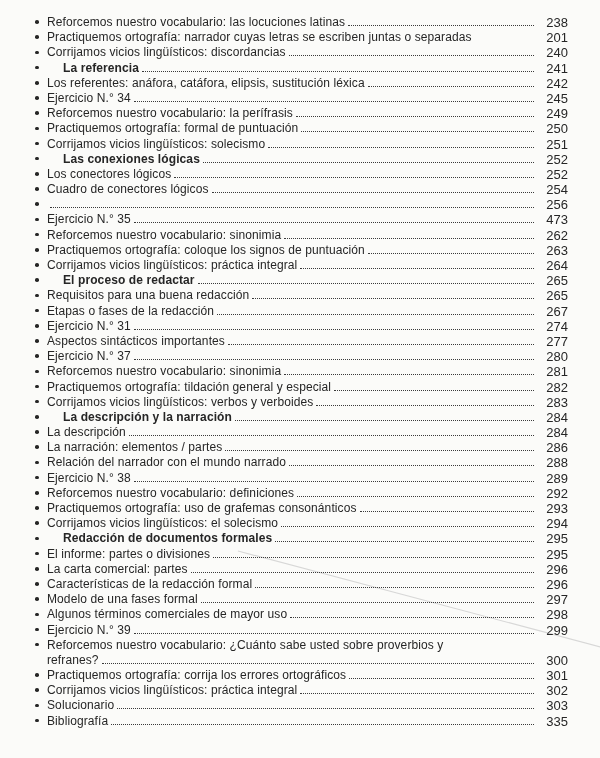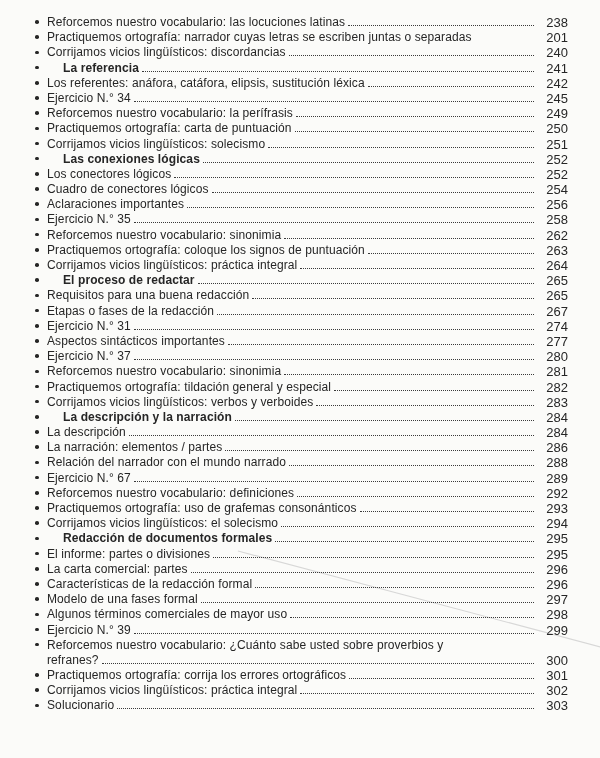--- a/index.html
+++ b/index.html
@@ -126,21 +126,21 @@
           <span class="bullet-dot"></span>
         </span>
       <span class="label">Reforcemos nuestro vocabulario: la perífrasis</span>
       <span class="leader"></span>
       <span class="pagenum">249</span>
     </div>
       <div class="row">
       <span class="bullet-box">
           <span class="bullet-dot"></span>
         </span>
-      <span class="label">Practiquemos ortografía: carta de puntuación</span>
+      <span class="label">Practiquemos ortografía: formal de puntuación</span>
       <span class="leader"></span>
       <span class="pagenum">250</span>
     </div>
       <div class="row">
       <span class="bullet-box">
           <span class="bullet-dot"></span>
         </span>
       <span class="label">Corrijamos vicios lingüísticos: solecismo</span>
       <span class="leader"></span>
       <span class="pagenum">251</span>
@@ -166,31 +166,30 @@
           <span class="bullet-dot"></span>
         </span>
       <span class="label">Cuadro de conectores lógicos</span>
       <span class="leader"></span>
       <span class="pagenum">254</span>
     </div>
       <div class="row">
       <span class="bullet-box">
           <span class="bullet-dot"></span>
         </span>
-      <span class="label">Aclaraciones importantes</span>
       <span class="leader"></span>
       <span class="pagenum">256</span>
     </div>
       <div class="row">
       <span class="bullet-box">
           <span class="bullet-dot"></span>
         </span>
       <span class="label">Ejercicio N.° 35</span>
       <span class="leader"></span>
-      <span class="pagenum">258</span>
+      <span class="pagenum">473</span>
     </div>
       <div class="row">
       <span class="bullet-box">
           <span class="bullet-dot"></span>
         </span>
       <span class="label">Reforcemos nuestro vocabulario: sinonimia</span>
       <span class="leader"></span>
       <span class="pagenum">262</span>
     </div>
       <div class="row">
@@ -310,21 +309,21 @@
           <span class="bullet-dot"></span>
         </span>
       <span class="label">Relación del narrador con el mundo narrado</span>
       <span class="leader"></span>
       <span class="pagenum">288</span>
     </div>
       <div class="row">
       <span class="bullet-box">
           <span class="bullet-dot"></span>
         </span>
-      <span class="label">Ejercicio N.° 67</span>
+      <span class="label">Ejercicio N.° 38</span>
       <span class="leader"></span>
       <span class="pagenum">289</span>
     </div>
       <div class="row">
       <span class="bullet-box">
           <span class="bullet-dot"></span>
         </span>
       <span class="label">Reforcemos nuestro vocabulario: definiciones</span>
       <span class="leader"></span>
       <span class="pagenum">292</span>
@@ -433,16 +432,24 @@
       <span class="leader"></span>
       <span class="pagenum">302</span>
     </div>
       <div class="row">
       <span class="bullet-box">
           <span class="bullet-dot"></span>
         </span>
       <span class="label">Solucionario</span>
       <span class="leader"></span>
       <span class="pagenum">303</span>
+    </div>
+      <div class="row">
+      <span class="bullet-box">
+          <span class="bullet-dot"></span>
+        </span>
+      <span class="label">Bibliografía</span>
+      <span class="leader"></span>
+      <span class="pagenum">335</span>
     </div>
     </div>
 
 </div>
 
 </body></html>

